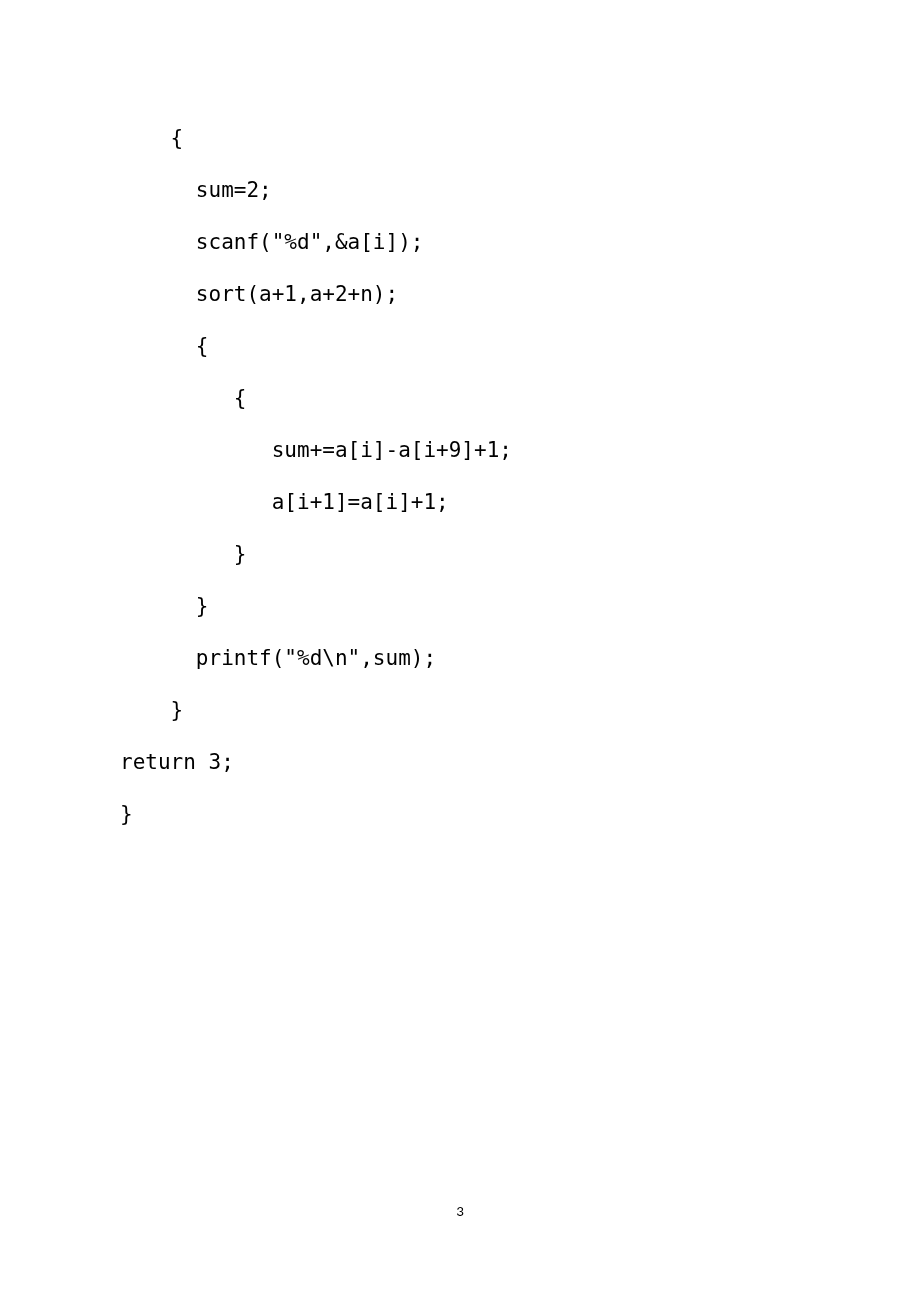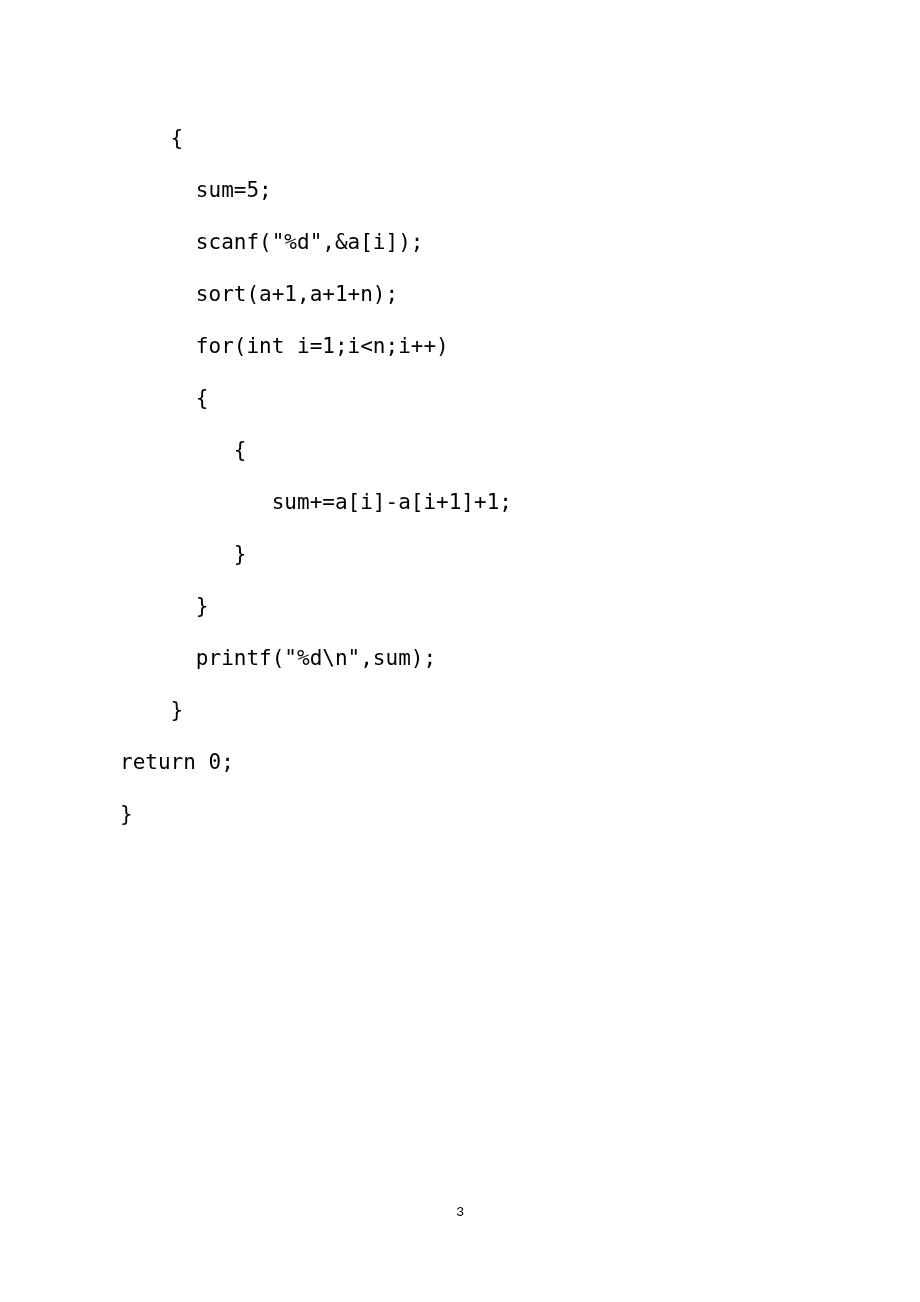--- a/index.html
+++ b/index.html
@@ -35,32 +35,32 @@
       font-size: 15px;
       font-family: "Calibri", "Arial", sans-serif;
       color: #000000;
     }
   </style>
 </head>
 <body>
 
 <div class="page-content">
   <div class="code-line">    {</div>
-  <div class="code-line">      sum=5;</div>
+  <div class="code-line">      sum=2;</div>
   <div class="code-line">      scanf("%d",&amp;a[i]);</div>
   <div class="code-line"></div>
-  <div class="code-line">      sort(a+1,a+1+n);</div>
+  <div class="code-line">      sort(a+1,a+2+n);</div>
   <div class="code-line"></div>
-  <div class="code-line">      for(int i=1;i&lt;n;i++)</div>
   <div class="code-line">      {</div>
   <div class="code-line">         {</div>
-  <div class="code-line">            sum+=a[i]-a[i+1]+1;</div>
+  <div class="code-line">            sum+=a[i]-a[i+9]+1;</div>
+  <div class="code-line">            a[i+1]=a[i]+1;</div>
   <div class="code-line"></div>
   <div class="code-line">         }</div>
   <div class="code-line"></div>
   <div class="code-line">      }</div>
   <div class="code-line">      printf("%d\n",sum);</div>
   <div class="code-line">    }</div>
-  <div class="code-line">return 0;</div>
+  <div class="code-line">return 3;</div>
   <div class="code-line">}</div>
 </div>
 
 <div class="page-number">3</div>
 
 </body></html>

